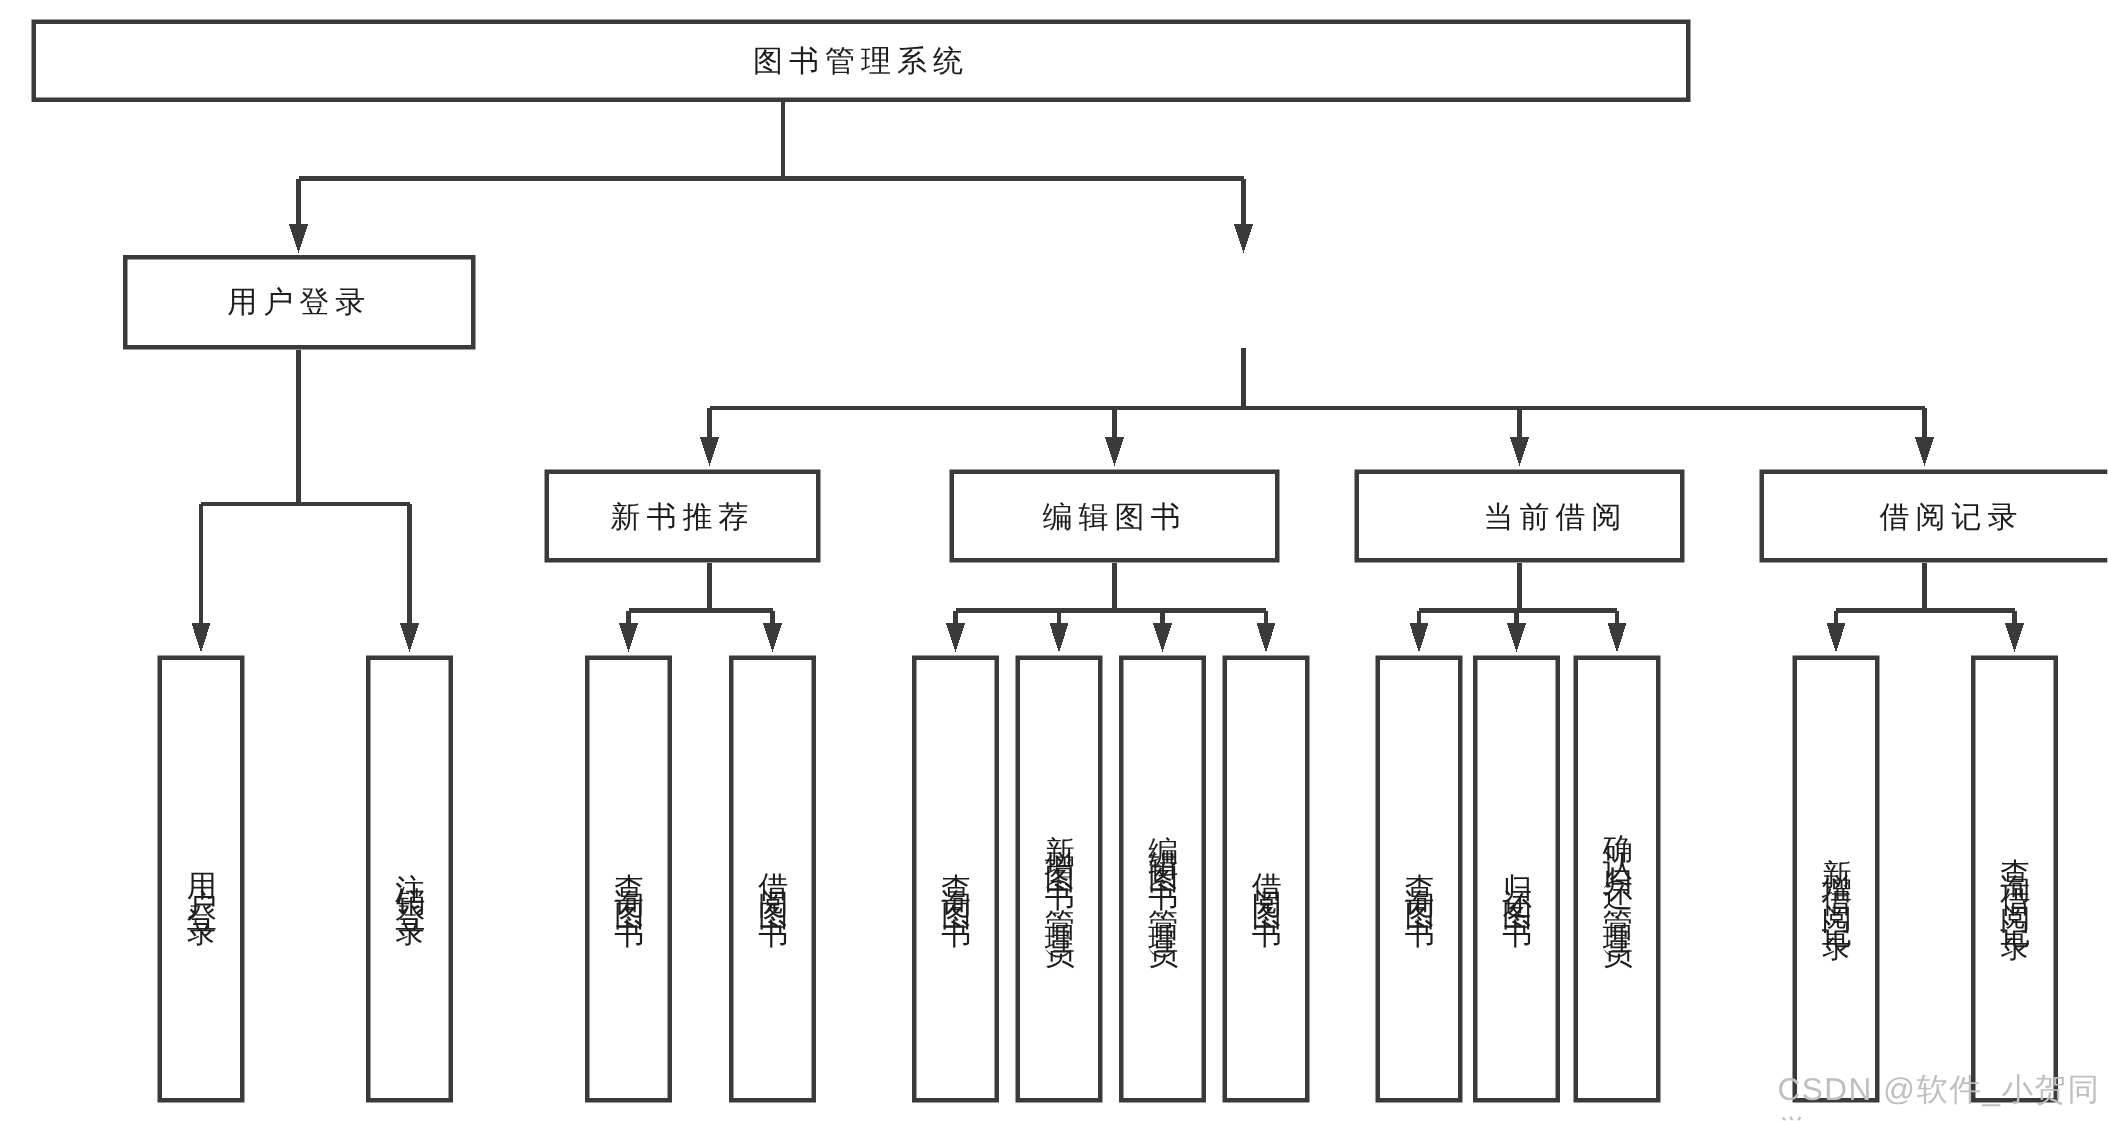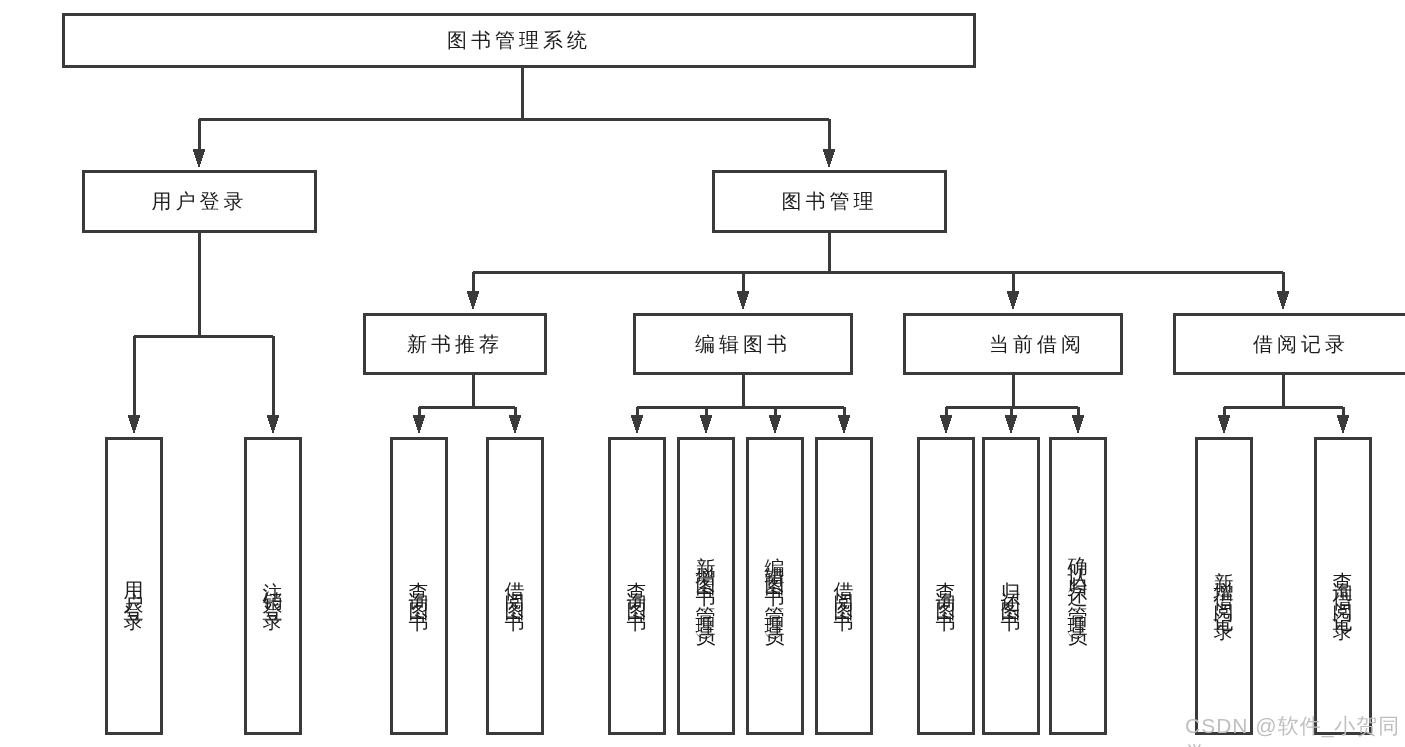--- a/index.html
+++ b/index.html
@@ -96,24 +96,23 @@
     <path d="M1013,375 V407 M946,407 H1078 M946,407 V418 M1011,407 V418 M1078,407 V418"></path>
     <polygon points="939.5,415 952.5,415 946,435"></polygon>
     <polygon points="1004.5,415 1017.5,415 1011,435"></polygon>
     <polygon points="1071.5,415 1084.5,415 1078,435"></polygon>
 
     <path d="M1283,375 V407 M1224,407 H1343 M1224,407 V418 M1343,407 V418"></path>
     <polygon points="1217.5,415 1230.5,415 1224,435"></polygon>
     <polygon points="1336.5,415 1349.5,415 1343,435"></polygon>
   </svg>
 
-  <div class="node" style="left:21px; top:13px; width:914px; height:55px;margin-left:41px;">图书管理系统</div>
+  <div class="node" style="left:21px; top:13px; width:1106px; height:55px;">图书管理系统</div>
 
   <div class="node" style="left:82px; top:170px; width:235px; height:63px;">用户登录</div>
-  <div class="node" style="left:712px; top:170px; width:235px; height:63px;">图书管理</div>
 
   <div class="node" style="left:363px; top:313px; width:184px; height:62px;">新书推荐</div>
   <div class="node" style="left:633px; top:313px; width:220px; height:62px;">编辑图书</div>
   <div class="node" style="left:903px; top:313px; width:220px; height:62px;padding-left:48px;">当前借阅</div>
   <div class="node" style="left:1173px; top:313px; width:256px; height:62px;">借阅记录</div>
 
   <div class="node leaf" style="left:105px; top:437px; width:58px; height:298px;">用户登录</div>
   <div class="node leaf" style="left:244px; top:437px; width:58px; height:298px;">注销登录</div>
 
   <div class="node leaf" style="left:390px; top:437px; width:58px; height:298px;">查询图书</div>

